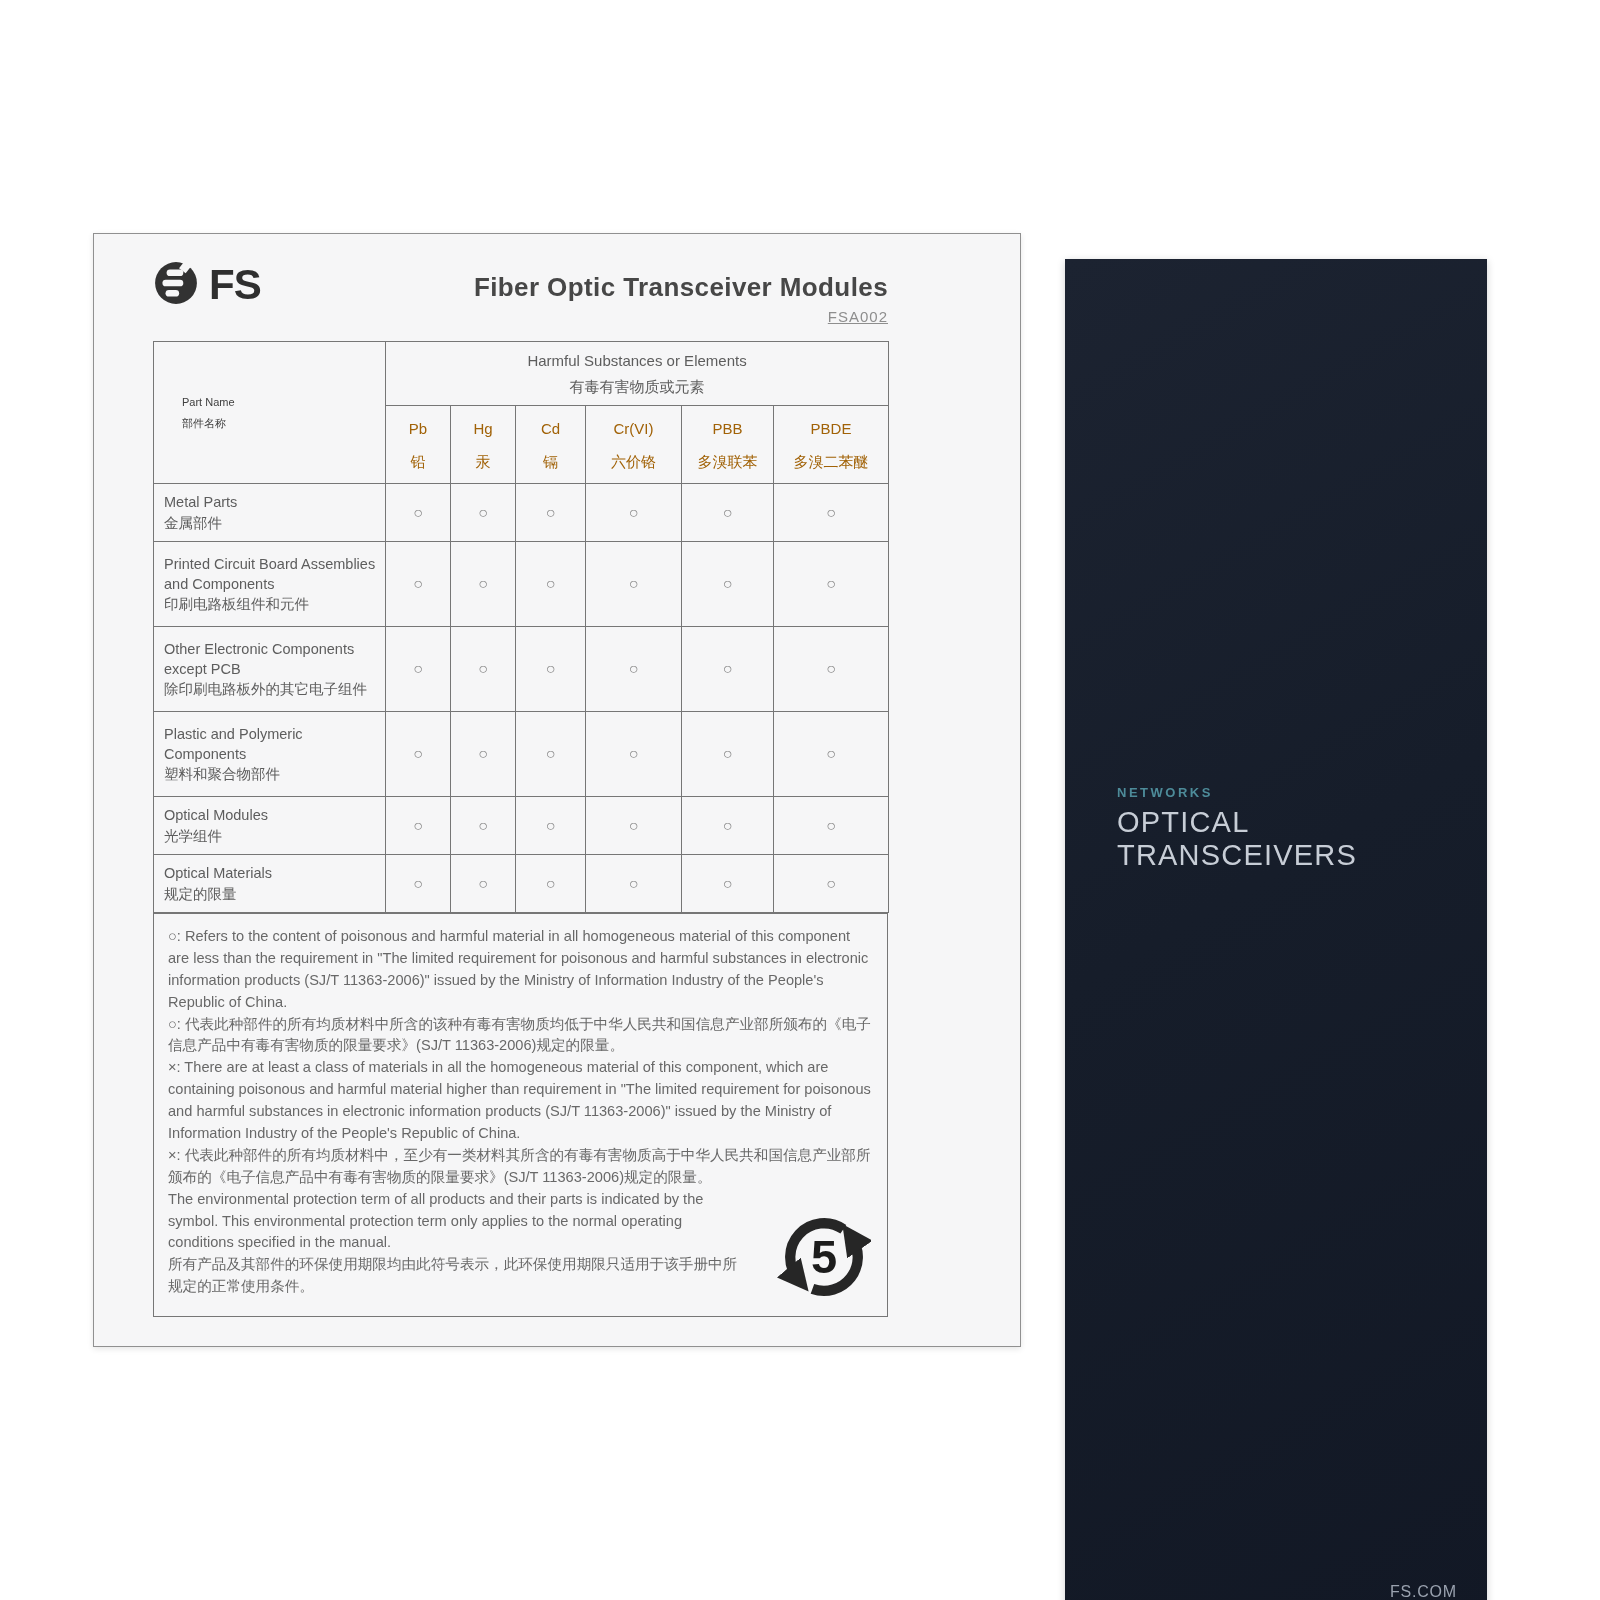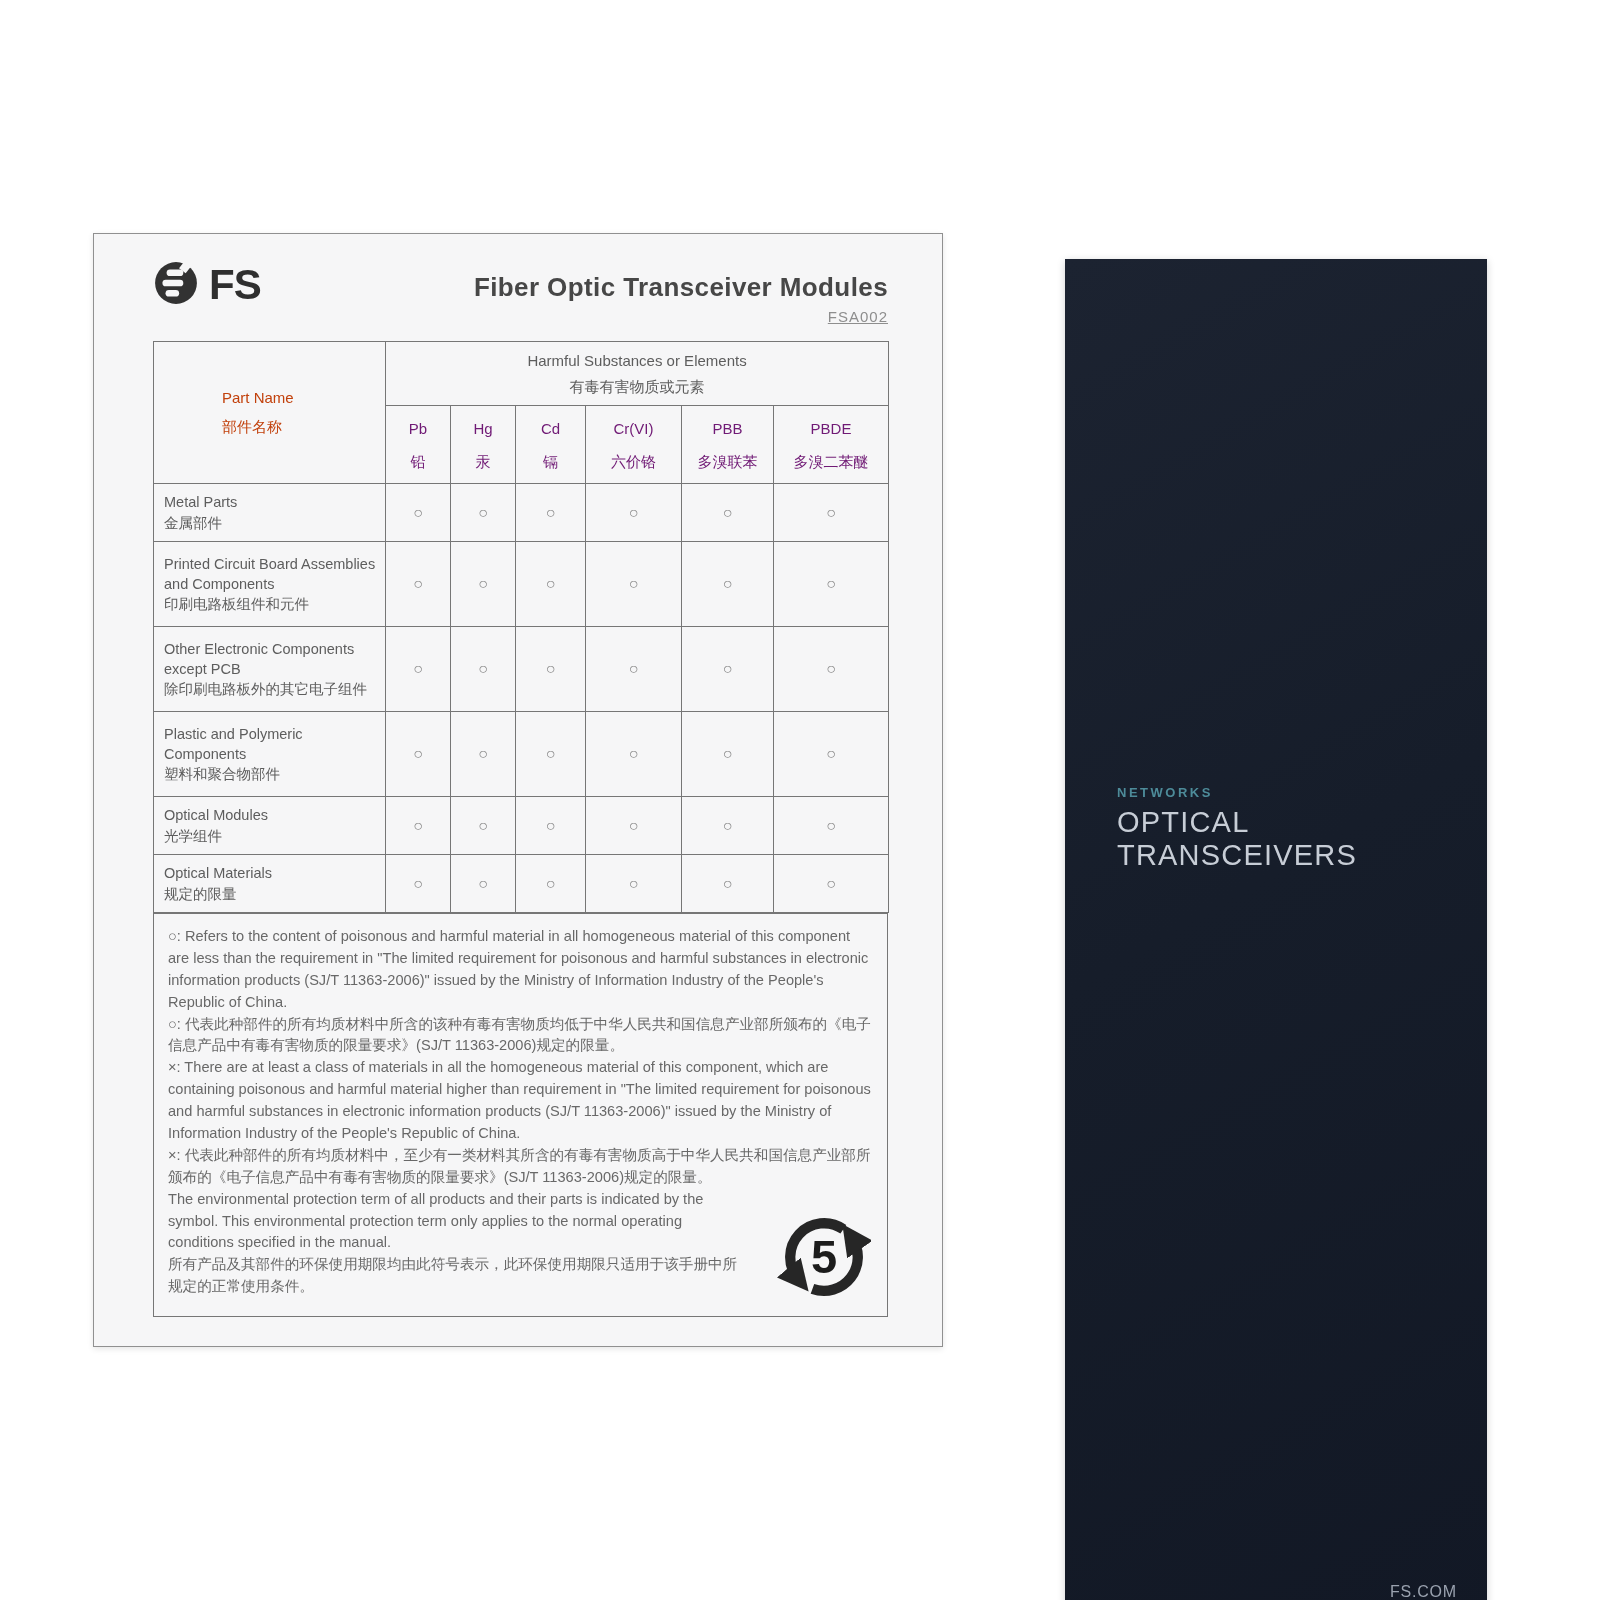--- a/index.html
+++ b/index.html
@@ -6,44 +6,44 @@
   html,body { background:#ffffff; }
   body {
     font-family:"Liberation Sans","DejaVu Sans",sans-serif;
     color:#5a5a5a;
     width:1600px; height:1600px; position:relative; overflow:hidden;
   }
   .stage { position:absolute; left:0; top:0; width:1600px; height:1600px; background:#ffffff; }
 
   
   .card {
-    position:absolute; left:93px; top:233px; width:850px; height:1114px;
+    position:absolute; left:93px; top:233px; width:928px; height:1114px;
     background:#f6f6f7; border:1px solid #909090;
     box-shadow:0 2px 6px rgba(0,0,0,.10);
   }
   .card-header { position:absolute; left:59px; top:26px; width:735px;
     display:flex; justify-content:space-between; align-items:flex-start; }
   .brand { display:flex; align-items:center; gap:10px; }
   .brand-text { font-size:42px; font-weight:bold; color:#2f2f2f; letter-spacing:-1px; }
   .titles { text-align:right; padding-top:12px; }
   .doc-title { font-size:26px; font-weight:bold; color:#474747; letter-spacing:.4px; }
   .doc-code { font-size:15px; color:#8e8e8e; letter-spacing:1px; margin-top:5px;text-decoration:underline; }
 
   
   table.rohs { position:absolute; left:59px; top:107px; width:735px;
     border-collapse:collapse; table-layout:fixed; }
   table.rohs td { border:1px solid #767676; vertical-align:middle; }
   .c-part  { width:232px; } .c-pb { width:65px; } .c-hg { width:65px; }
   .c-cd    { width:70px; }  .c-cr { width:96px; } .c-pbb{ width:92px; } .c-pbde{ width:115px; }
   td.part-head { padding-left:28px; }
-  td.part-head div { font-size:15px; color:#c2410c; line-height:1.9;margin-left:40px; }
+  td.part-head div { font-size:11px; color:#404040; line-height:1.9; }
   td.subst-head { text-align:center; height:64px; }
   td.subst-head div { font-size:15px; color:#5d5d5d; line-height:1.7; }
   tr.h2 td { height:78px; text-align:center; }
-  tr.h2 div { font-size:15px; color:#701a75; line-height:2.2; }
+  tr.h2 div { font-size:15px; color:#a16207; line-height:2.2; }
   td.lbl { padding:6px 8px 6px 10px; }
   td.lbl div { font-size:14.5px; color:#5d5d5d; line-height:1.4; }
   td.mk { text-align:center; font-size:16px; color:#8a8a8a; }
   tr.r-sm td { height:58px; }
   tr.r-lg td { height:85px; }
 
   
   .notes { position:absolute; left:59px; top:679px; width:735px; height:404px;
     border:1px solid #767676; padding:12px 14px 4px 14px; position:absolute; }
   .notes p { font-size:14.6px; line-height:1.5; color:#686868; }

